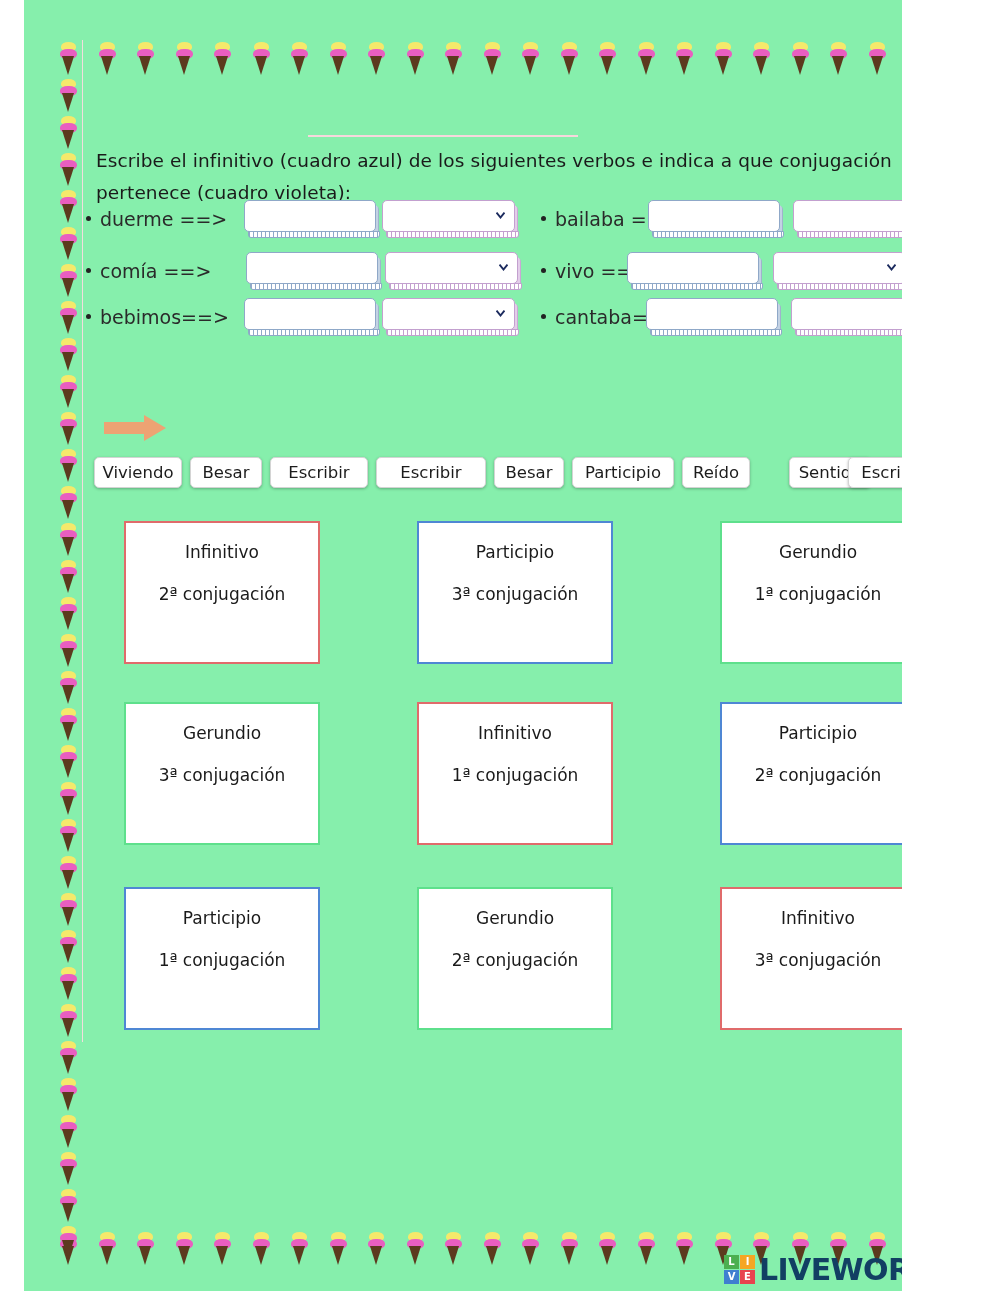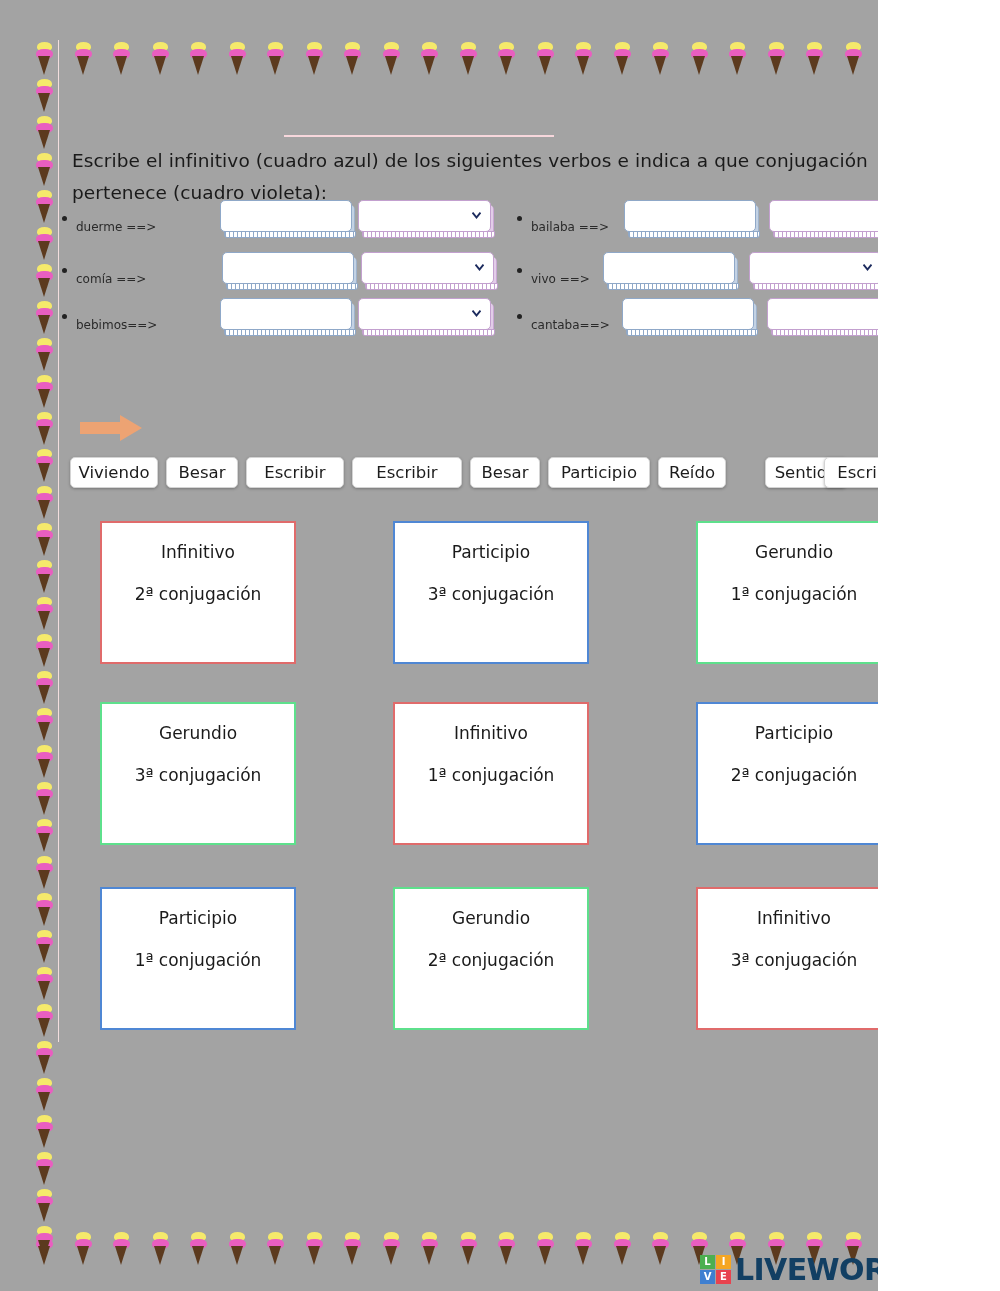--- a/index.html
+++ b/index.html
@@ -8,21 +8,22 @@
     background: #ffffff;
   }
   body {
     font-family: "DejaVu Sans", sans-serif;
   }
   #page {
     position: relative;
     width: 878px;
     height: 1291px;
     overflow: hidden;
-    background: #a3a3a3;
+    background: #86efac;
+    margin-left: 24px;
   }
 
   
   .cone {
     position: absolute;
     width: 17px;
     height: 33px;
     pointer-events: none;
   }
   .cone .scoop-top {
@@ -101,22 +102,22 @@
     left: 0;
     top: 16px;
     width: 5px;
     height: 5px;
     border-radius: 50%;
     background: #222;
   }
   .verb-label {
     position: absolute;
     left: 14px;
-    top: 20px;
-    font-size: 12px;
+    top: 8px;
+    font-size: 19px;
     color: #2a2a2a;
     white-space: nowrap;
     font-family: "DejaVu Sans", sans-serif;
   }
 
   
   .hw-input {
     position: absolute;
     width: 132px;
     height: 32px;

